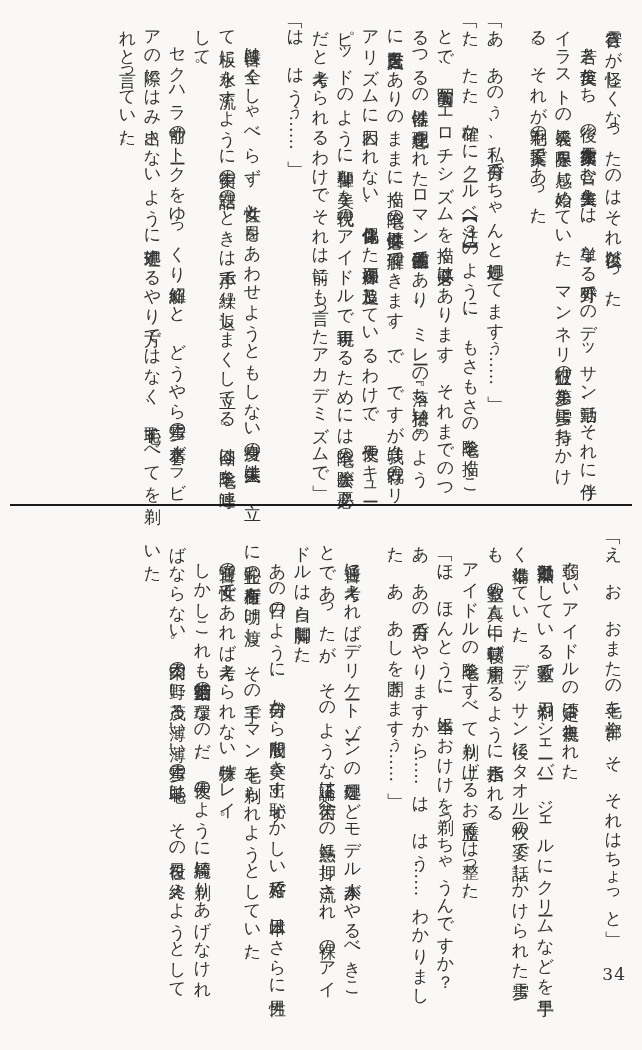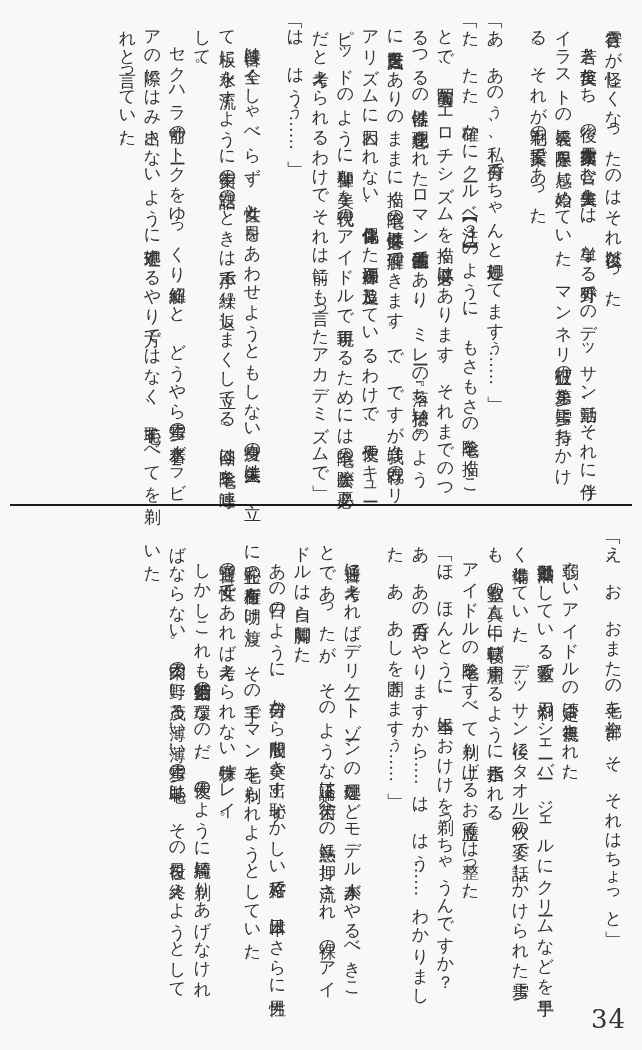--- a/index.html
+++ b/index.html
@@ -34,22 +34,22 @@
   .section p.indent{text-indent:1em;}
   .section p.gap{margin-block-start:18px;}
   .divider{
     position:absolute;
     top:504px;left:10px;
     width:622px;height:2px;
     background:var(--rule);
   }
   .page-number{
     position:absolute;
-    top:1004px;right:16px;
-    font-size:26px;
+    top:964px;right:16px;
+    font-size:17px;
     color:var(--ink);
     letter-spacing:1px;
   }
 </style>
 </head>
 <body>
 
 <div class="book-page">
   <div id="section-top" class="section">
       <p class="">雲行きが怪しくなったのはそれ以後だった。</p>

